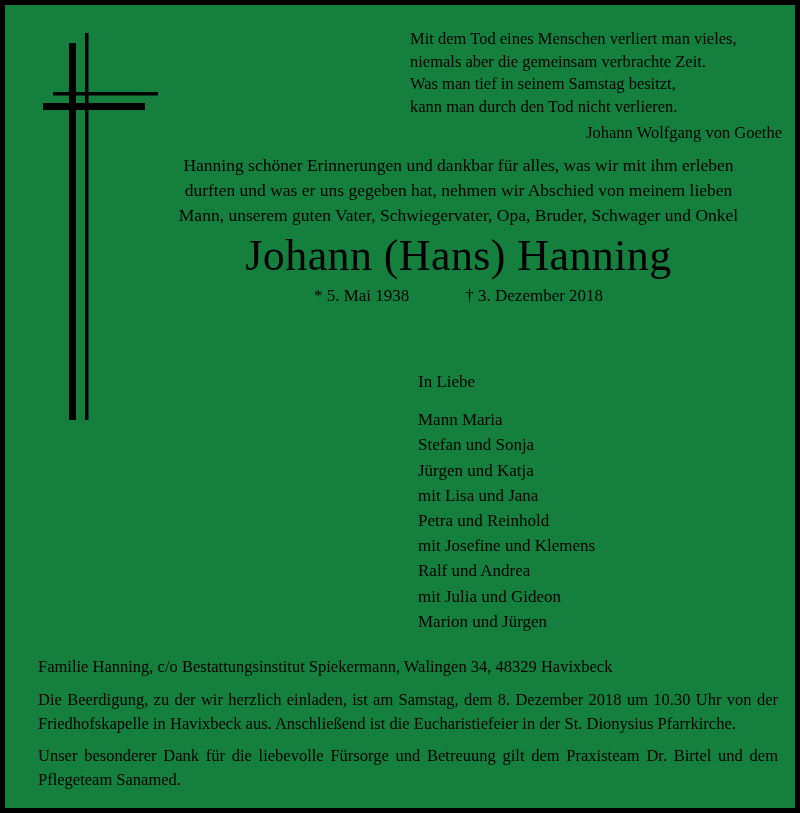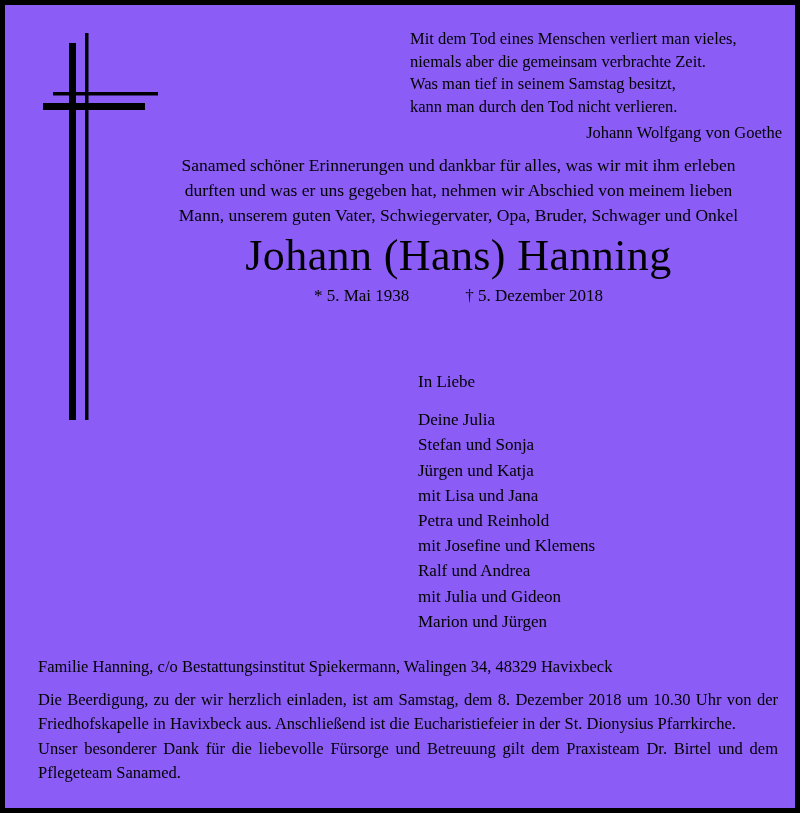--- a/index.html
+++ b/index.html
@@ -21,21 +21,21 @@
     background: #ffffff;
     border: 5px solid #000000;
     overflow: hidden;
   }
 
   .sheet {
     position: absolute;
     left: 0; top: 0;
     width: 790px;
     height: 803px;
-    background: #8b5cf6;
+    background: #15803d;
   }
 
   
   .cross-emblem {
     position: absolute;
     left: 28px;
     top: 18px;
     width: 160px;
     height: 405px;
   }
@@ -115,21 +115,21 @@
   .footer-block {
     position: absolute;
     left: 33px;
     top: 650px;
     width: 740px;
     font-size: 16.5px;
     line-height: 24px;
     text-align: left;
   }
   .footer-contact { margin-bottom: 9px; white-space: nowrap; }
-  .footer-para { margin-bottom: 1px; }
+  .footer-para { margin-bottom: 8px; }
   .footer-para.justify {
     text-align: justify;
     text-align-last: left;
   }
   .footer-para:last-child { margin-bottom: 17px; }
 </style>
 </head>
 <body>
 
 <div class="notice">
@@ -148,36 +148,36 @@
 
     <div class="quote-block">
       <div class="quote-line">Mit dem Tod eines Menschen verliert man vieles,</div>
       <div class="quote-line">niemals aber die gemeinsam verbrachte Zeit.</div>
       <div class="quote-line">Was man tief in seinem Samstag besitzt,</div>
       <div class="quote-line">kann man durch den Tod nicht verlieren.</div>
       <div class="quote-attrib">Johann Wolfgang von Goethe</div>
     </div>
 
     <div class="intro-block">
-      <div class="intro-line">Sanamed schöner Erinnerungen und dankbar für alles, was wir mit ihm erleben</div>
+      <div class="intro-line">Hanning schöner Erinnerungen und dankbar für alles, was wir mit ihm erleben</div>
       <div class="intro-line">durften und was er uns gegeben hat, nehmen wir Abschied von meinem lieben</div>
       <div class="intro-line">Mann, unserem guten Vater, Schwiegervater, Opa, Bruder, Schwager und Onkel</div>
     </div>
 
     <div class="name-block">
       <h1 class="deceased-name">Johann (Hans) Hanning</h1>
     </div>
 
     <div class="dates-block">
-      <span class="date-birth">* 5. Mai 1938</span><span class="date-death">† 5. Dezember 2018</span>
+      <span class="date-birth">* 5. Mai 1938</span><span class="date-death">† 3. Dezember 2018</span>
     </div>
 
     <div class="family-block">
       <div class="family-intro">In Liebe</div>
-      <div class="family-line">Deine Julia</div>
+      <div class="family-line">Mann Maria</div>
       <div class="family-line">Stefan und Sonja</div>
       <div class="family-line">Jürgen und Katja</div>
       <div class="family-line">mit Lisa und Jana</div>
       <div class="family-line">Petra und Reinhold</div>
       <div class="family-line">mit Josefine und Klemens</div>
       <div class="family-line">Ralf und Andrea</div>
       <div class="family-line">mit Julia und Gideon</div>
       <div class="family-line">Marion und Jürgen</div>
     </div>
 

